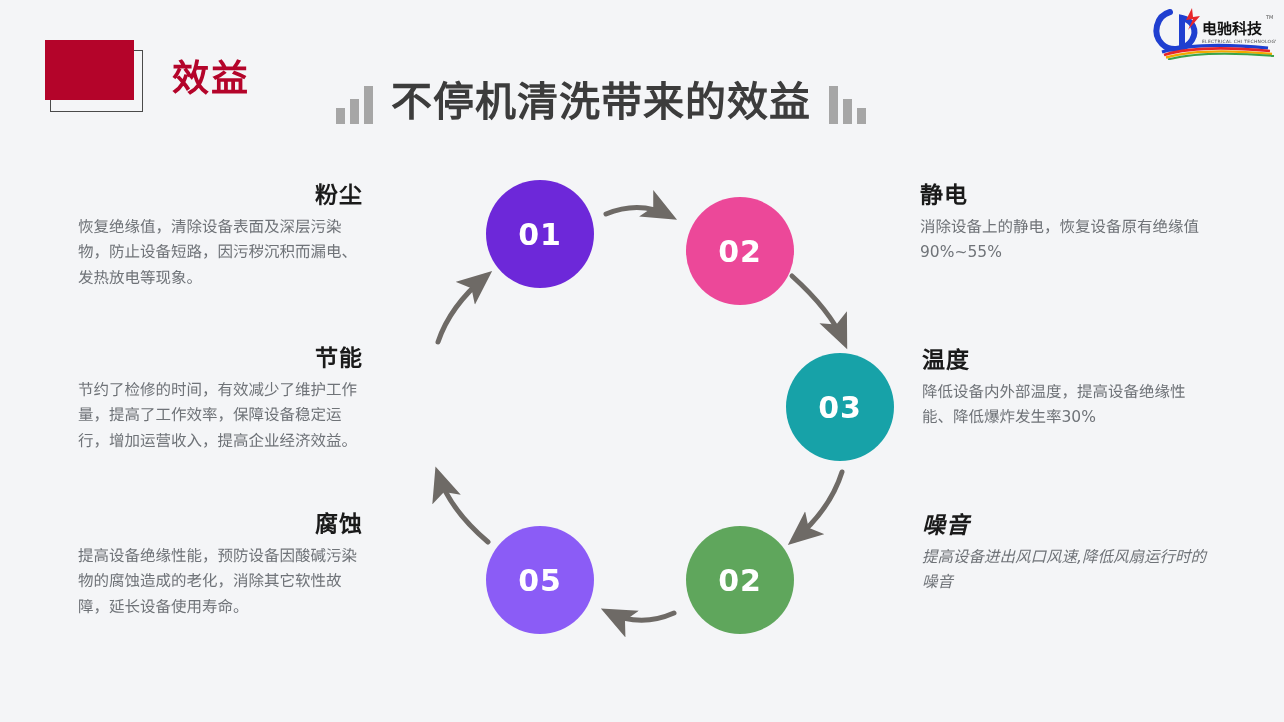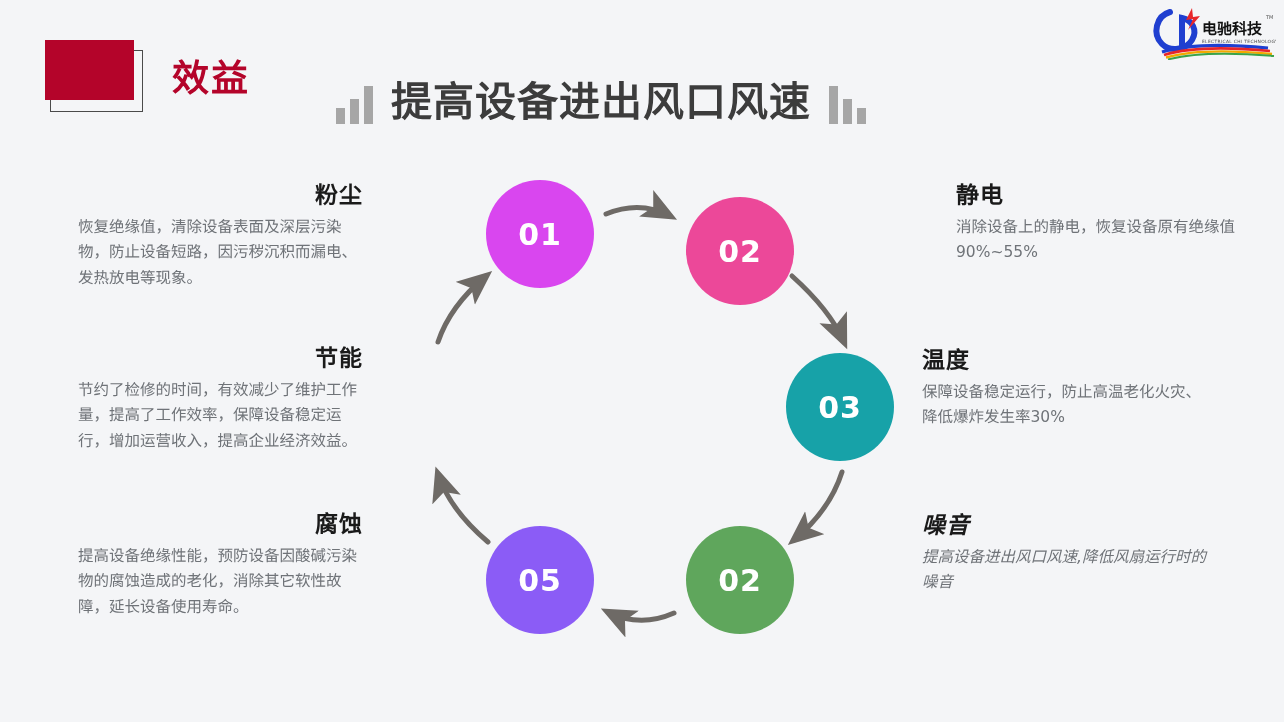--- a/index.html
+++ b/index.html
@@ -166,21 +166,21 @@
   </div>
 
   <div class="section-label">效益</div>
 
   <div class="title-row">
     <div class="bars bars-left">
       <div class="b b1"></div>
         <div class="b b2"></div>
         <div class="b b3"></div>
     </div>
-    <div class="main-title">提高设备进出风口风速</div>
+    <div class="main-title">不停机清洗带来的效益</div>
     <div class="bars bars-right">
       <div class="b b1"></div>
         <div class="b b2"></div>
         <div class="b b3"></div>
     </div>
   </div>
 
   <div class="logo">
     <svg viewBox="0 0 128 58" width="128" height="58">
       <path d="M22 10 C8 14, 4 32, 14 42 C22 50, 38 48, 44 38 C50 28, 44 18, 34 16 L34 46" fill="none" stroke="#1f3fd0" stroke-width="6" stroke-linecap="round"></path>
@@ -207,21 +207,21 @@
       <g stroke="#6e6a66" stroke-width="5" fill="none" stroke-linecap="round" marker-end="url(#ah)">
         <path d="M276 64 Q310 50, 340 66"></path>
         <path d="M462 126 Q500 160, 514 192"></path>
         <path d="M512 322 Q500 360, 464 390"></path>
         <path d="M344 463 Q310 478, 278 462"></path>
         <path d="M158 392 Q120 360, 108 324"></path>
         <path d="M108 192 Q120 156, 156 126"></path>
       </g>
     </svg>
 
-    <div class="node" style="left:156px; top:30px; width:108px; height:108px; background:#d946ef;align-items:center;">
+    <div class="node" style="left:156px; top:30px; width:108px; height:108px; background:#6d28d9;align-items:center;">
       <span>01</span>
     </div>
     <div class="node" style="left:356px; top:47px; width:108px; height:108px; background:#ec4899;">
       <span>02</span>
     </div>
     <div class="node" style="left:456px; top:203px; width:108px; height:108px; background:#17a2a8;">
       <span>03</span>
     </div>
     <div class="node" style="left:356px; top:376px; width:108px; height:108px; background:#5fa65c;">
       <span>02</span>
@@ -239,28 +239,28 @@
   <div class="tblock left-block" style="left:78px; top:183px;">
     <div class="head">粉尘</div>
     <div class="body">恢复绝缘值，清除设备表面及深层污染物，防止设备短路，因污秽沉积而漏电、发热放电等现象。</div>
   </div>
 
   <div class="tblock left-block" style="left:78px; top:512px;">
     <div class="head">腐蚀</div>
     <div class="body">提高设备绝缘性能，预防设备因酸碱污染物的腐蚀造成的老化，消除其它软性故障，延长设备使用寿命。</div>
   </div>
 
-  <div class="tblock right-block" style="left:956px; top:183px;">
+  <div class="tblock right-block" style="left:920px; top:183px;">
     <div class="head">静电</div>
     <div class="body">消除设备上的静电，恢复设备原有绝缘值90%~55%</div>
   </div>
 
   <div class="tblock right-block" style="left:922px; top:348px;">
     <div class="head">温度</div>
-    <div class="body">保障设备稳定运行，防止高温老化火灾、降低爆炸发生率30%</div>
+    <div class="body">降低设备内外部温度，提高设备绝缘性能、降低爆炸发生率30%</div>
   </div>
 
   <div class="tblock right-block" style="left:922px; top:513px;font-style:italic;">
     <div class="head">噪音</div>
     <div class="body">提高设备进出风口风速,降低风扇运行时的噪音</div>
   </div>
 
 </div>
 
 </body></html>

